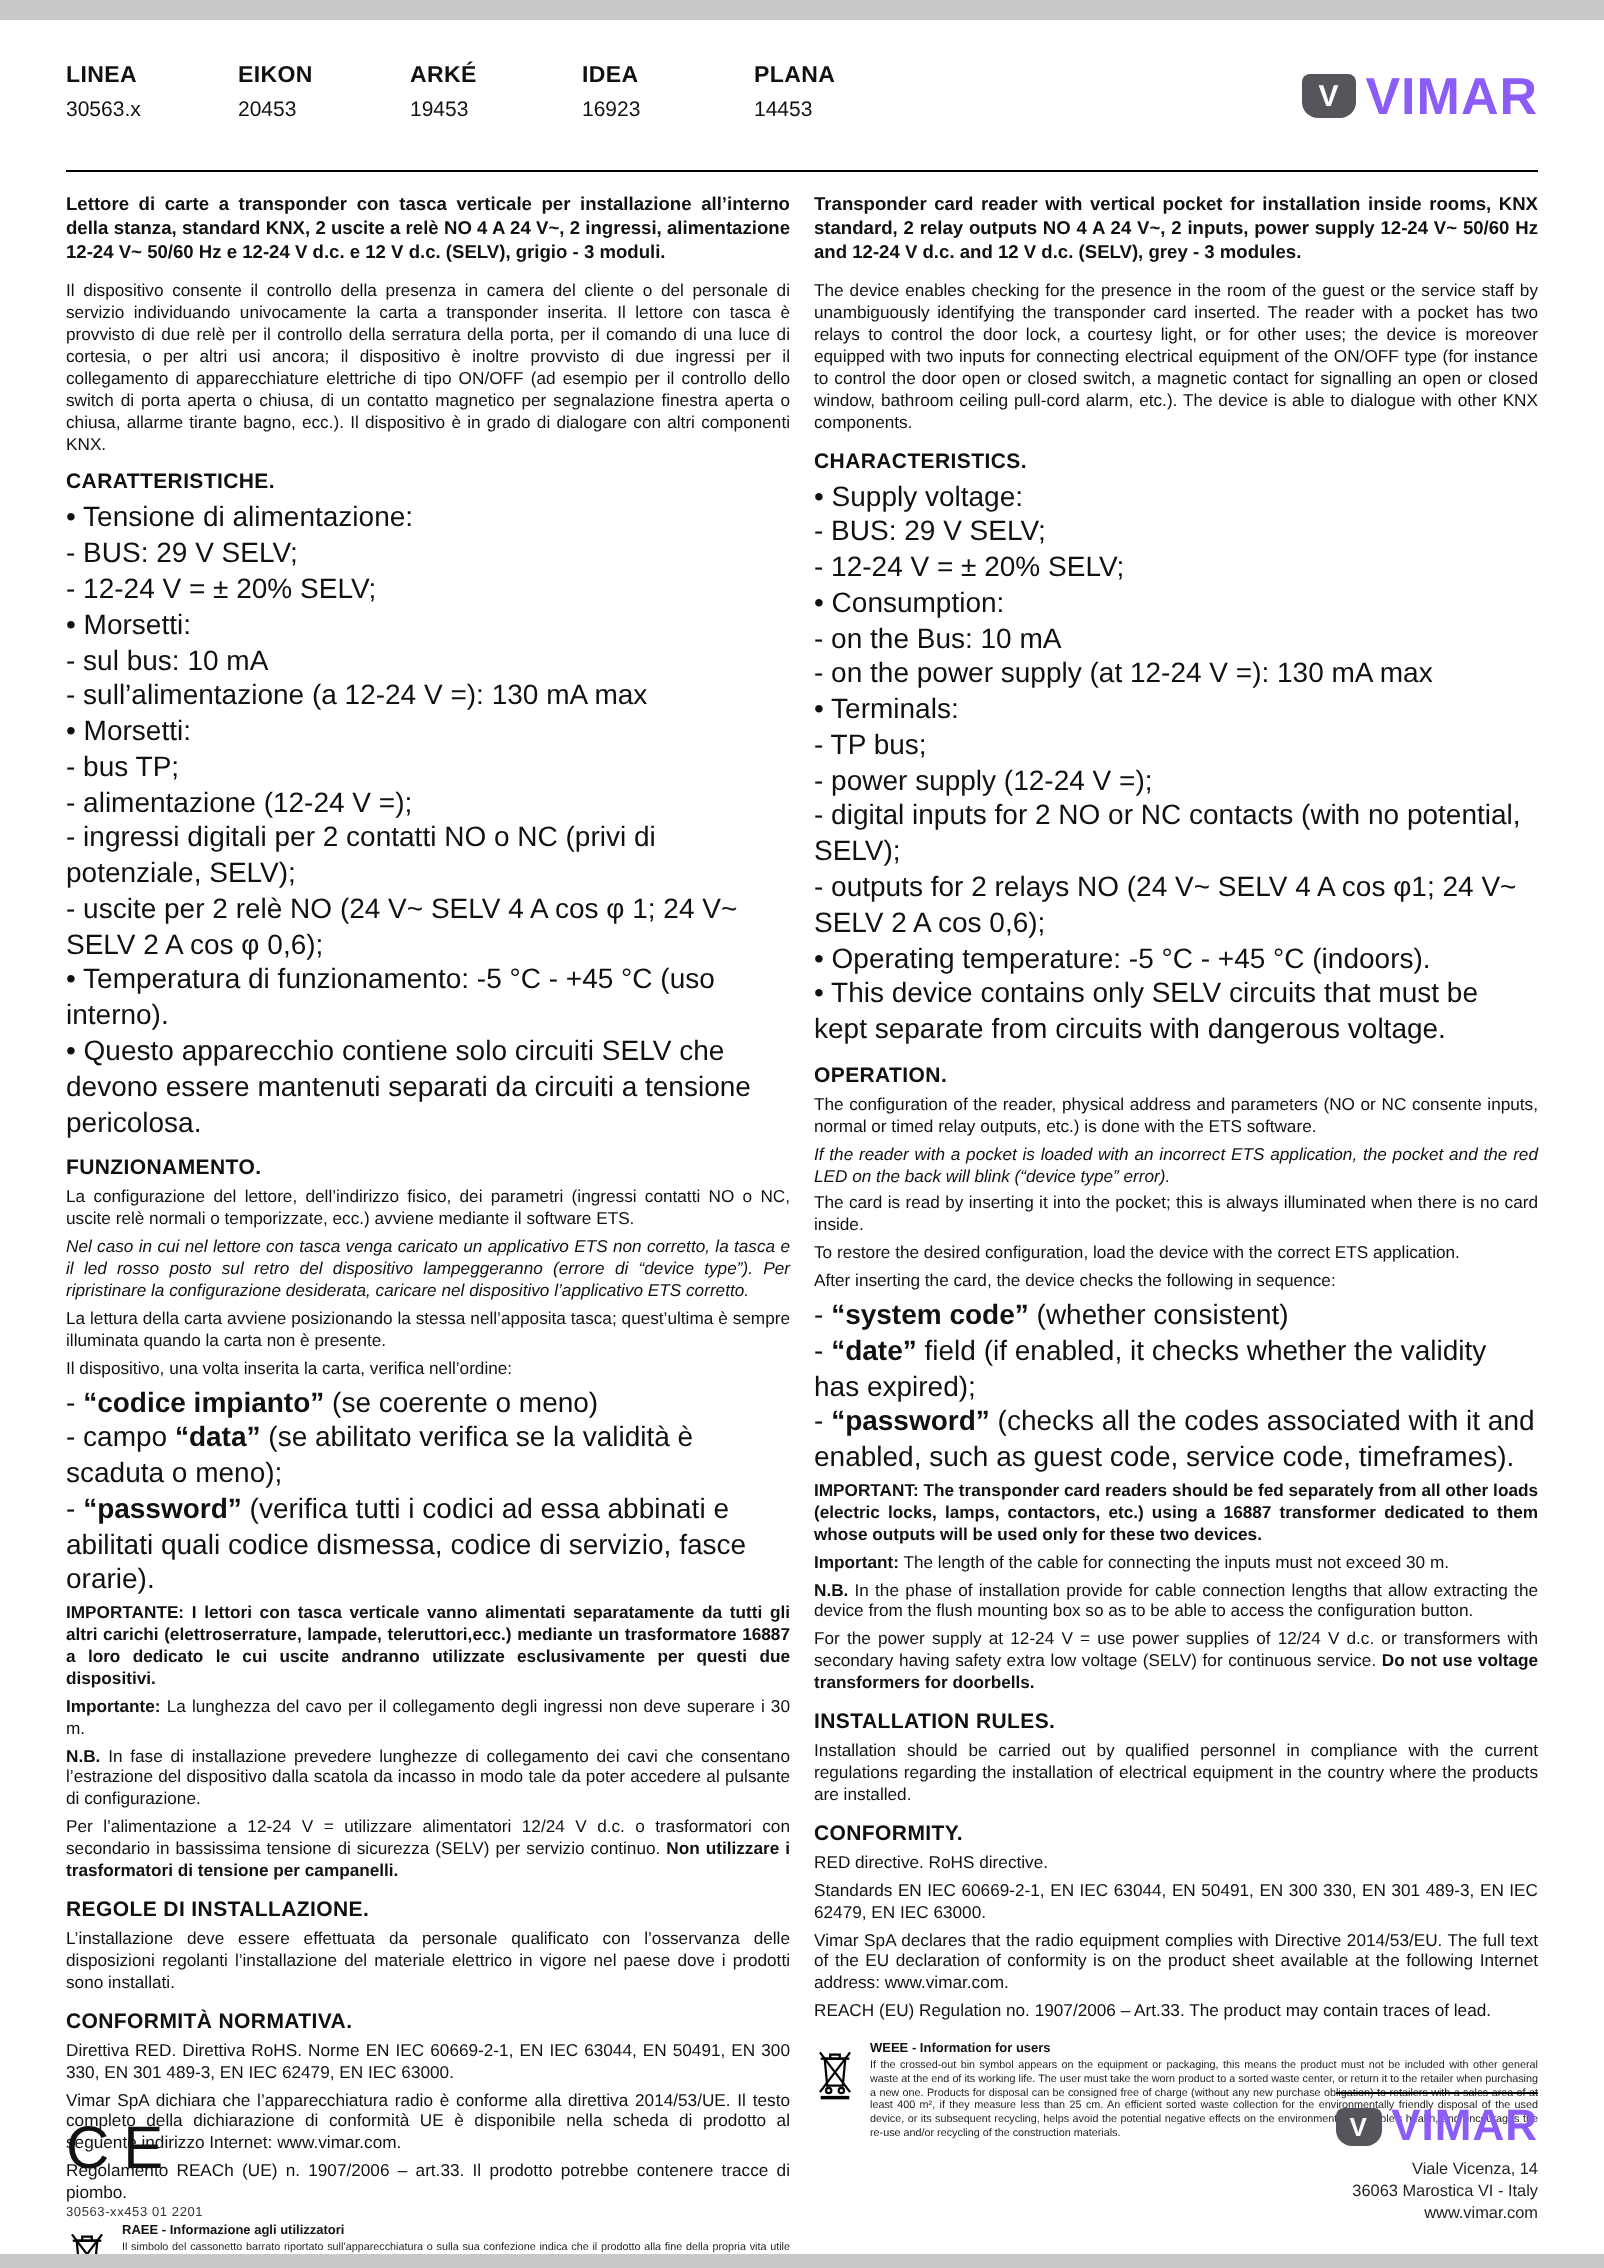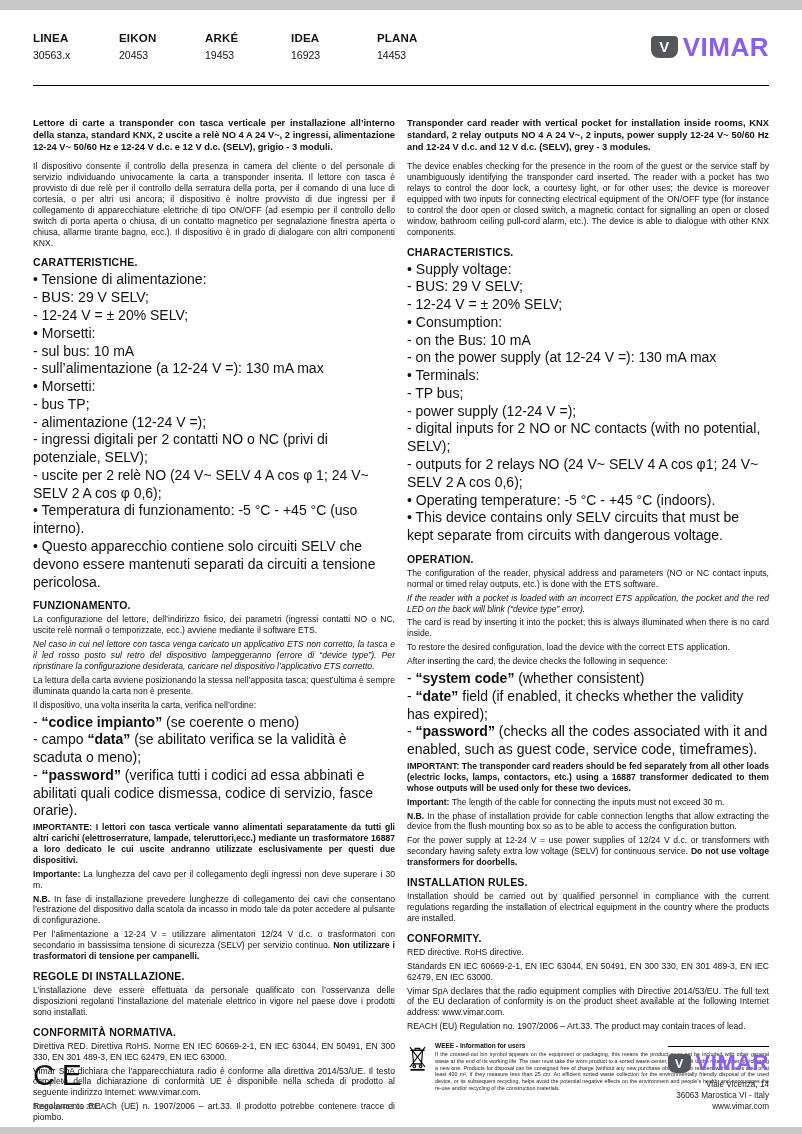--- a/index.html
+++ b/index.html
@@ -6,21 +6,21 @@
   html,body { width:802px; height:1134px; }
   body {
     font-family:"Liberation Sans", sans-serif;
     background:#ffffff; color:#111;
     position:relative; overflow:hidden;
   }
   .strip-top { position:absolute; top:0; left:0; width:802px; height:10px; background:#c7c8c9; }
   .strip-bottom { position:absolute; bottom:0; left:0; width:802px; height:7px; background:#c7c8c9; }
 
   
-  .header { position:absolute; top:32px; left:33px; right:33px; display:flex; align-items:center; }
+  .header { position:absolute; top:32px; left:33px; right:33px; display:flex; align-items:flex-end; }
   .prod { width:86px; }
   .prod-line { font-weight:bold; font-size:11.5px; letter-spacing:.2px; }
   .prod-code { font-size:10.5px; margin-top:5px; }
   .header-spacer { flex:1; }
   .rule { position:absolute; top:85px; left:33px; right:33px; border-top:1.6px solid #000; }
 
   
   .logo { display:flex; align-items:center; gap:5px; }
   .logo-shield { display:inline-flex; align-items:center; justify-content:center;
     width:27px; height:22px; background:#54565b; border-radius:4px 4px 8px 8px; }
@@ -28,21 +28,21 @@
   .logo-word { font-weight:bold; font-size:26px; letter-spacing:.5px; color:#8b5cf6; line-height:1; }
   .logo.small .logo-shield { width:23px; height:19px; }
   .logo.small .logo-v { font-size:13px; }
   .logo.small .logo-word { font-size:22px; }
 
   
   .col { position:absolute; top:96px; width:362px; }
   .col-it { left:33px; }
   .col-en { left:407px; }
 
-  .lead { font-weight:bold; font-size:9.3px; line-height:1.3; text-align:justify; margin-bottom:8px;margin-top:21px; }
+  .lead { font-weight:bold; font-size:9.3px; line-height:1.3; text-align:justify; margin-bottom:8px; }
   .para { font-size:8.6px; line-height:1.27; text-align:justify; margin-bottom:3px; }
   .para.i { font-style:italic; }
   .para.b { font-weight:bold; }
   .sec-h { font-weight:bold; font-size:10.5px; margin:8px 0 3px 0; letter-spacing:.2px; }
   .lines { margin-bottom:2px; }
   .line { font-size:14px; line-height:1.27; text-align:left; }
   .run-b { font-weight:bold; }
 
   .note { display:flex; gap:6px; margin-top:10px; align-items:flex-start; }
   .note-icon { flex:0 0 22px; padding-top:2px; }
@@ -164,21 +164,21 @@
       <div class="line"><span>- on the power supply (at 12-24 V =): 130 mA max</span></div>
       <div class="line"><span>• Terminals:</span></div>
       <div class="line"><span>- TP bus;</span></div>
       <div class="line"><span>- power supply (12-24 V =);</span></div>
       <div class="line"><span>- digital inputs for 2 NO or NC contacts (with no potential, SELV);</span></div>
       <div class="line"><span>- outputs for 2 relays NO (24 V~ SELV 4 A cos φ1; 24 V~ SELV 2 A cos 0,6);</span></div>
       <div class="line"><span>• Operating temperature: -5 °C - +45 °C (indoors).</span></div>
       <div class="line"><span>• This device contains only SELV circuits that must be kept separate from circuits with dangerous voltage.</span></div>
     </div>
     <div class="sec-h">OPERATION.</div>
-    <div class="para"><span>The configuration of the reader, physical address and parameters (NO or NC contact inputs, normal or timed relay outputs, etc.) is done with the ETS software.</span></div>
+    <div class="para"><span>The configuration of the reader, physical address and parameters (NO or NC consente inputs, normal or timed relay outputs, etc.) is done with the ETS software.</span></div>
     <div class="para i"><span>If the reader with a pocket is loaded with an incorrect ETS application, the pocket and the red LED on the back will blink (“device  type” error).</span></div>
     <div class="para"><span>The card is read by inserting it into the pocket;  this is always illuminated when there is no card inside.</span></div>
     <div class="para"><span>To restore the desired configuration, load the device with the correct ETS application.</span></div>
     <div class="para"><span>After inserting the card, the device checks the following in sequence:</span></div>
     <div class="lines">
       <div class="line"><span>- </span><span class="run-b">“system code”</span><span> (whether consistent)</span></div>
       <div class="line"><span>- </span><span class="run-b">“date”</span><span> field (if enabled, it checks whether the validity has expired);</span></div>
       <div class="line"><span>- </span><span class="run-b">“password”</span><span> (checks all the codes associated with it and enabled, such as guest code, service code, timeframes).</span></div>
     </div>
     <div class="para b"><span>IMPORTANT: The transponder card readers should be fed separately from all other loads (electric locks, lamps, contactors, etc.) using a 16887 transformer dedicated to them whose outputs will be used only for these two devices.</span></div>

